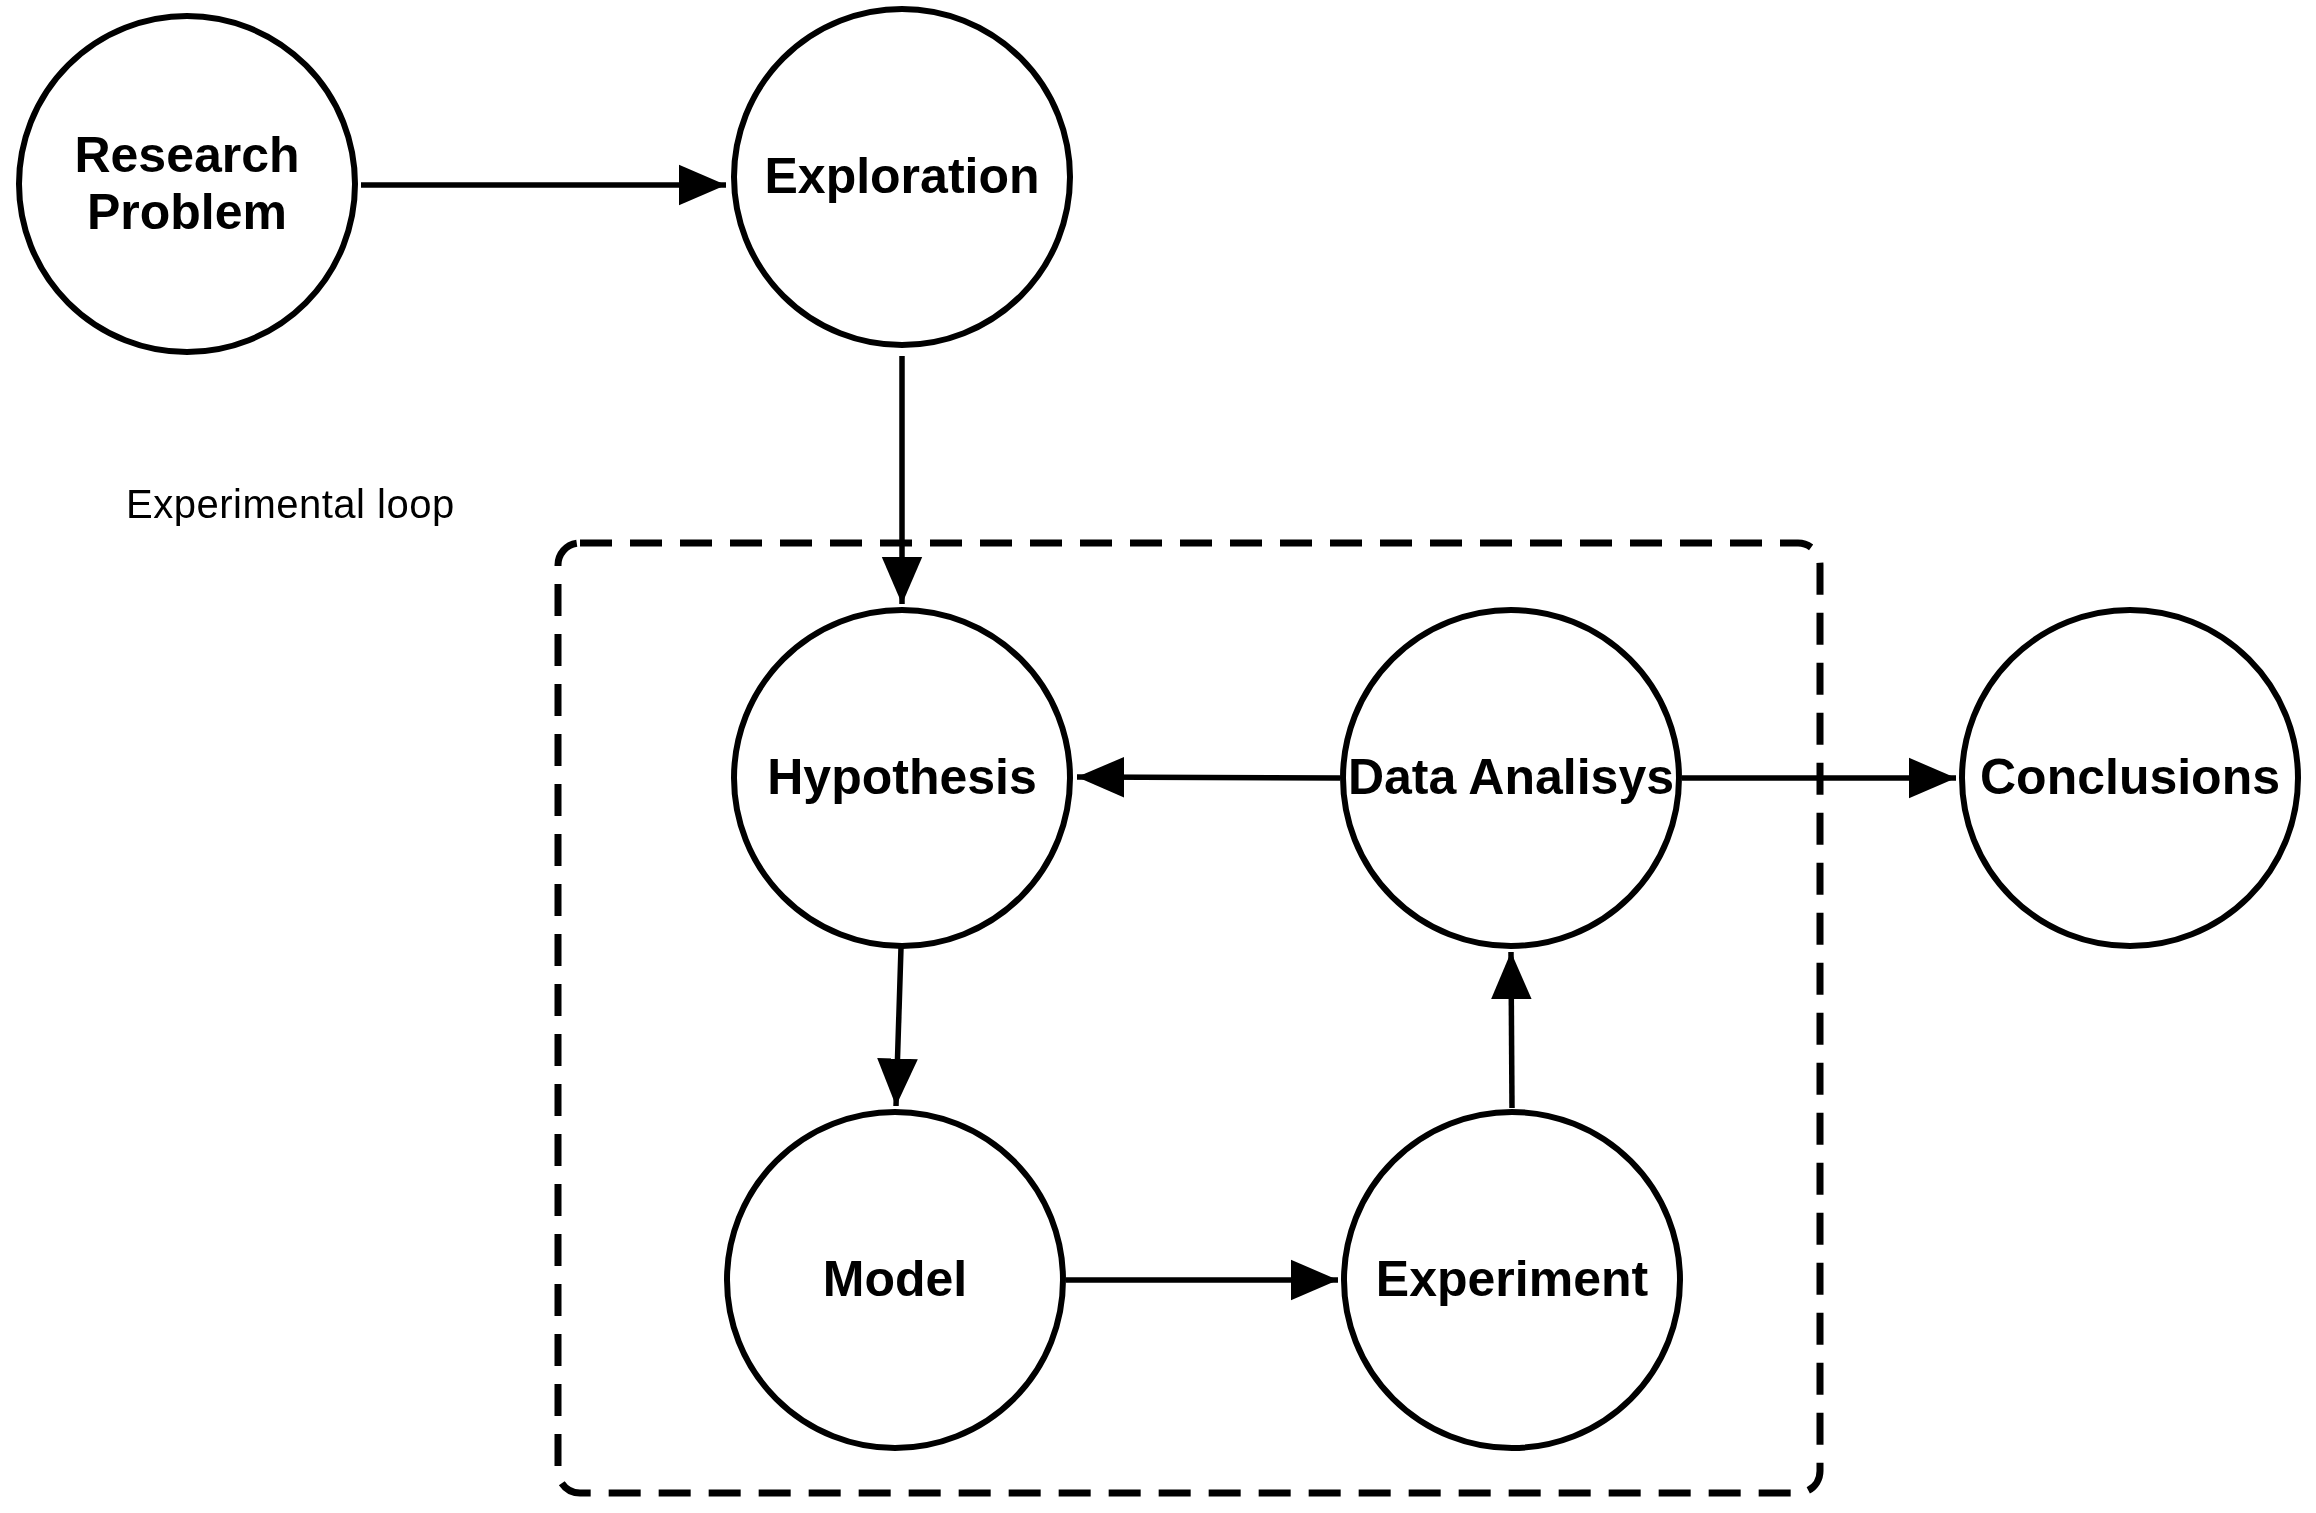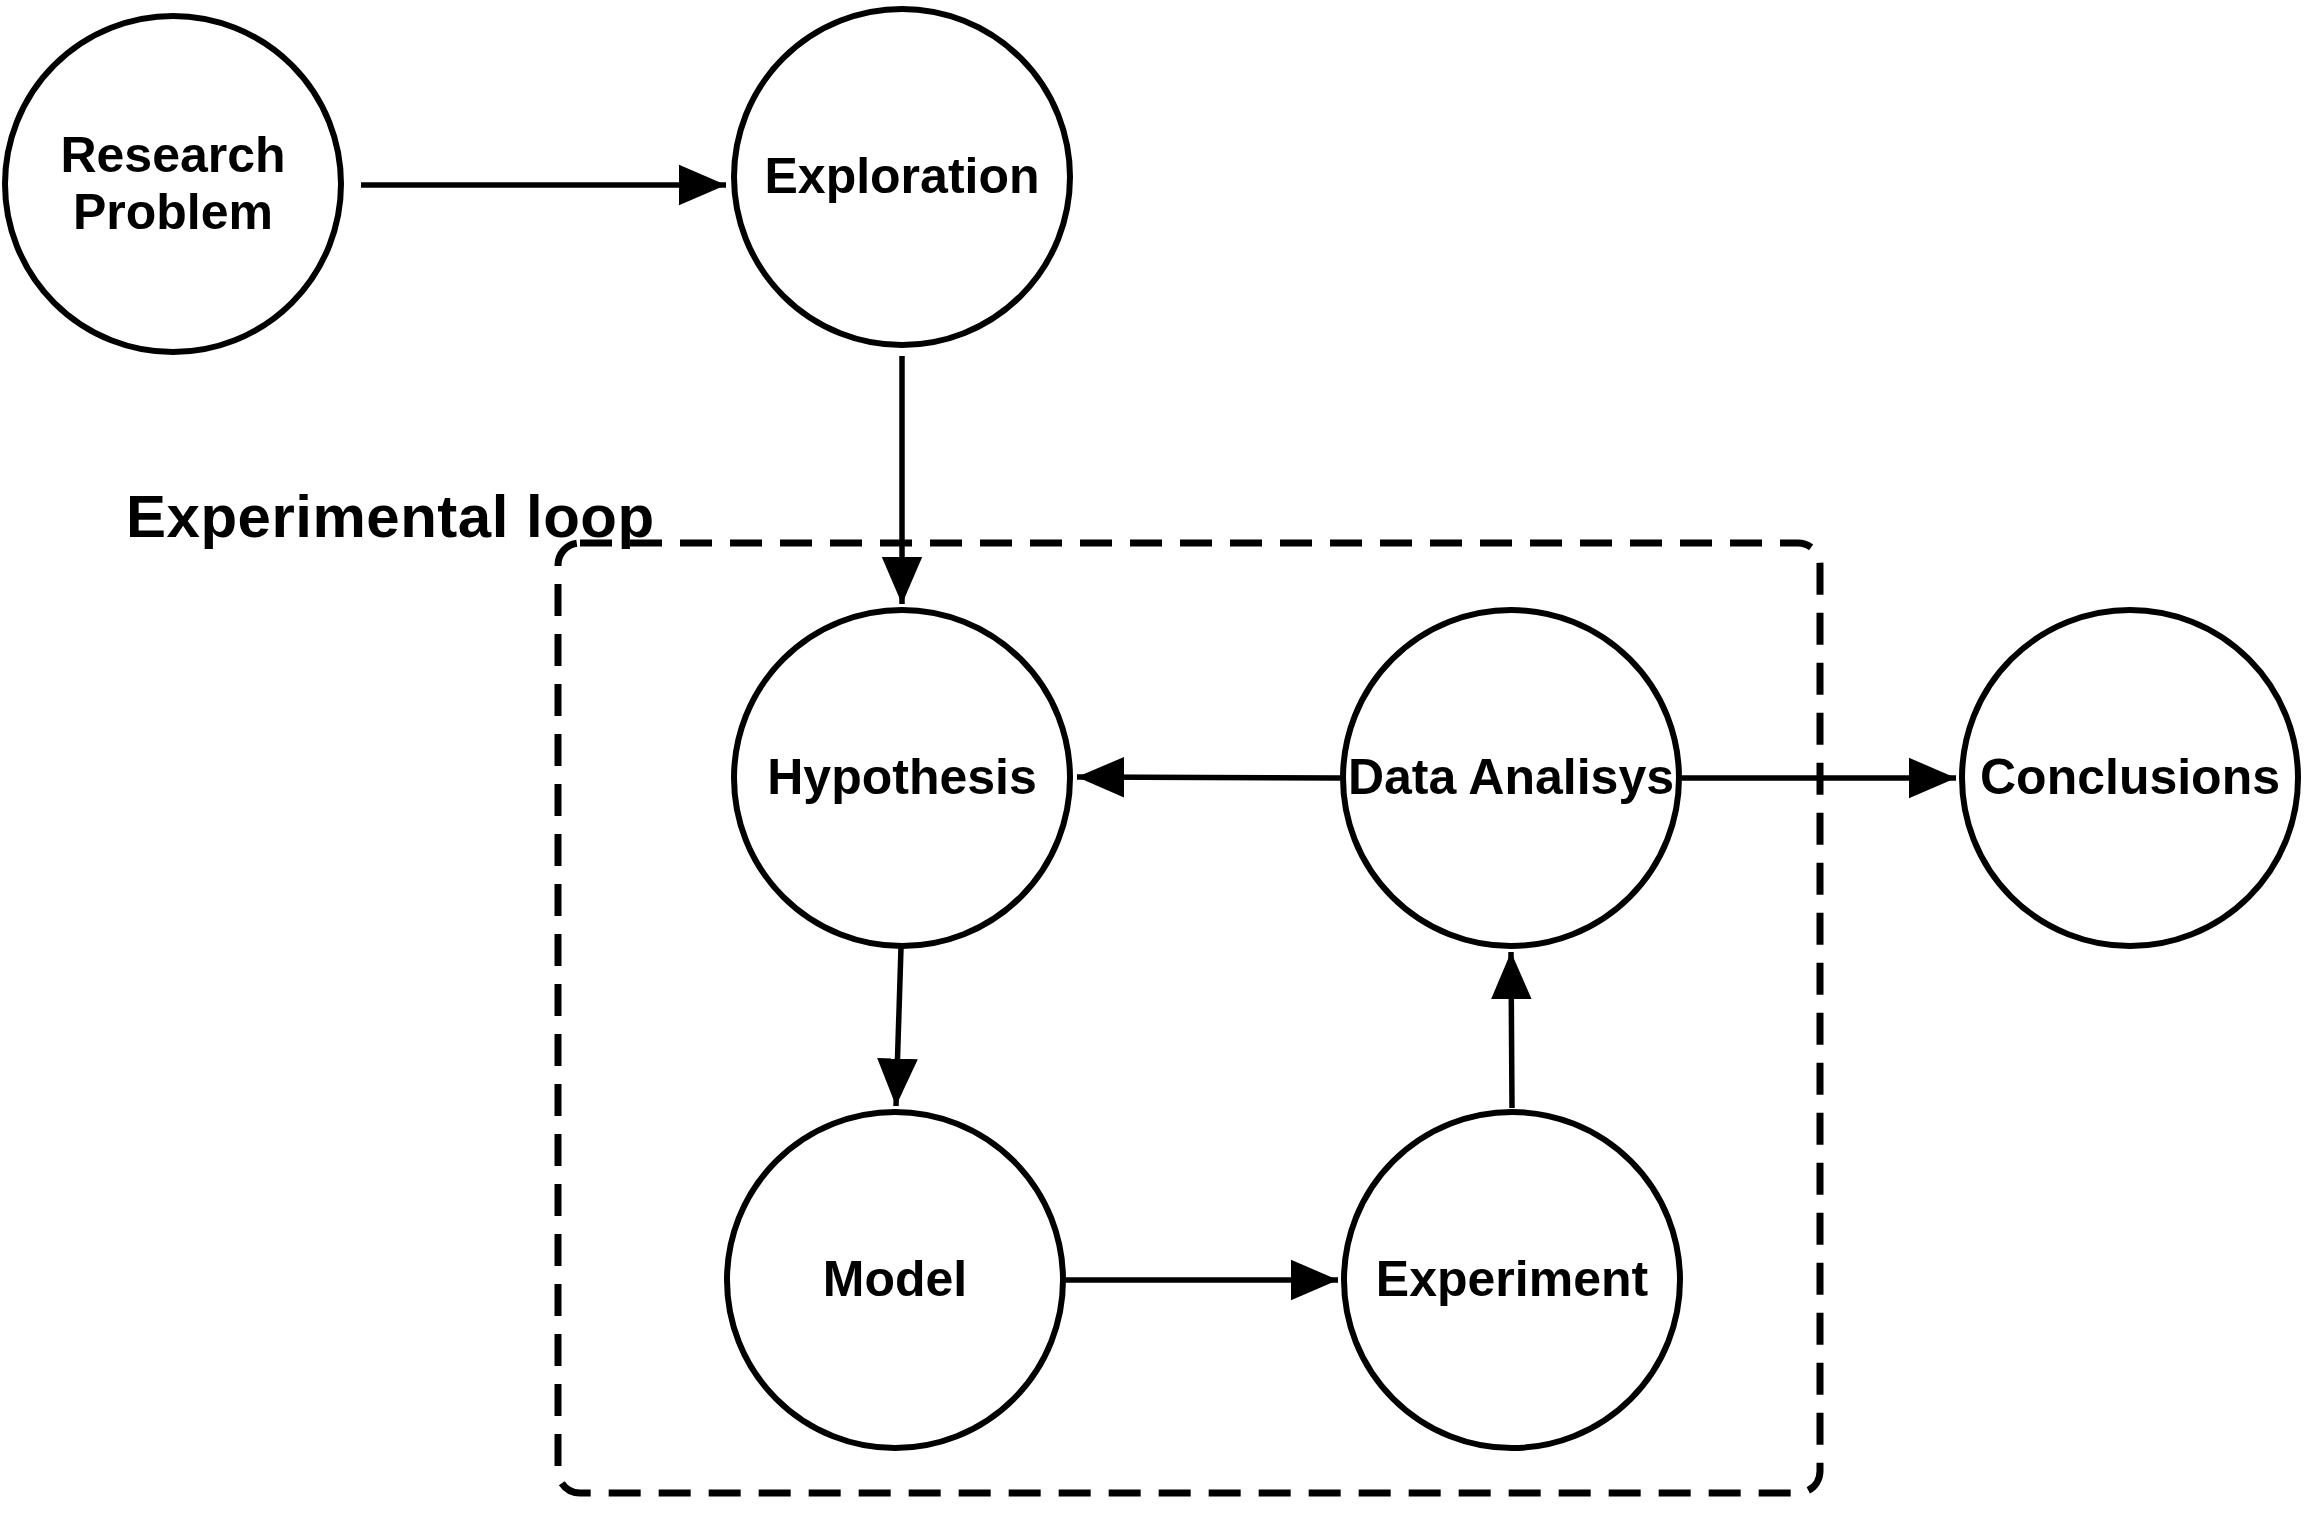--- a/index.html
+++ b/index.html
@@ -27,33 +27,33 @@
     background: #ffffff;
     display: flex;
     align-items: center;
     justify-content: center;
     text-align: center;
     font-size: 50px;
     font-weight: 700;
     line-height: 1.15;
     white-space: pre-line;
   }
-  .node-research-problem { left: 2px;   top: 13px; }
+  .node-research-problem { left: 16px;   top: 13px; }
   .node-exploration      { left: 731px;  top: 6px; }
   .node-hypothesis       { left: 731px;  top: 607px; }
   .node-data-analisys    { left: 1340px; top: 607px; }
   .node-conclusions      { left: 1959px; top: 607px; justify-content: center; }
   .node-model            { left: 724px;  top: 1109px; text-align: right; }
   .node-experiment       { left: 1341px; top: 1109px; text-align: center; }
   .loop-label {
     position: absolute;
     left: 126px;
     top: 482px;
-    font-size: 60px;
-    font-weight: 700;
+    font-size: 40px;
+    font-weight: 400;
     letter-spacing: 0.5px;
   }
 </style>
 </head>
 <body>
 
 <div class="canvas">
 
   <svg class="edge-layer" width="2316" height="1513" viewBox="0 0 2316 1513">
     <defs>

